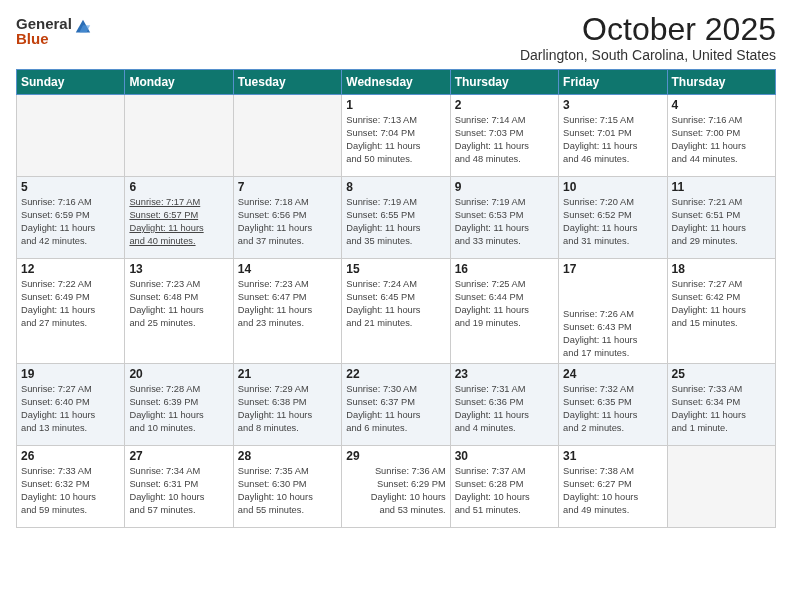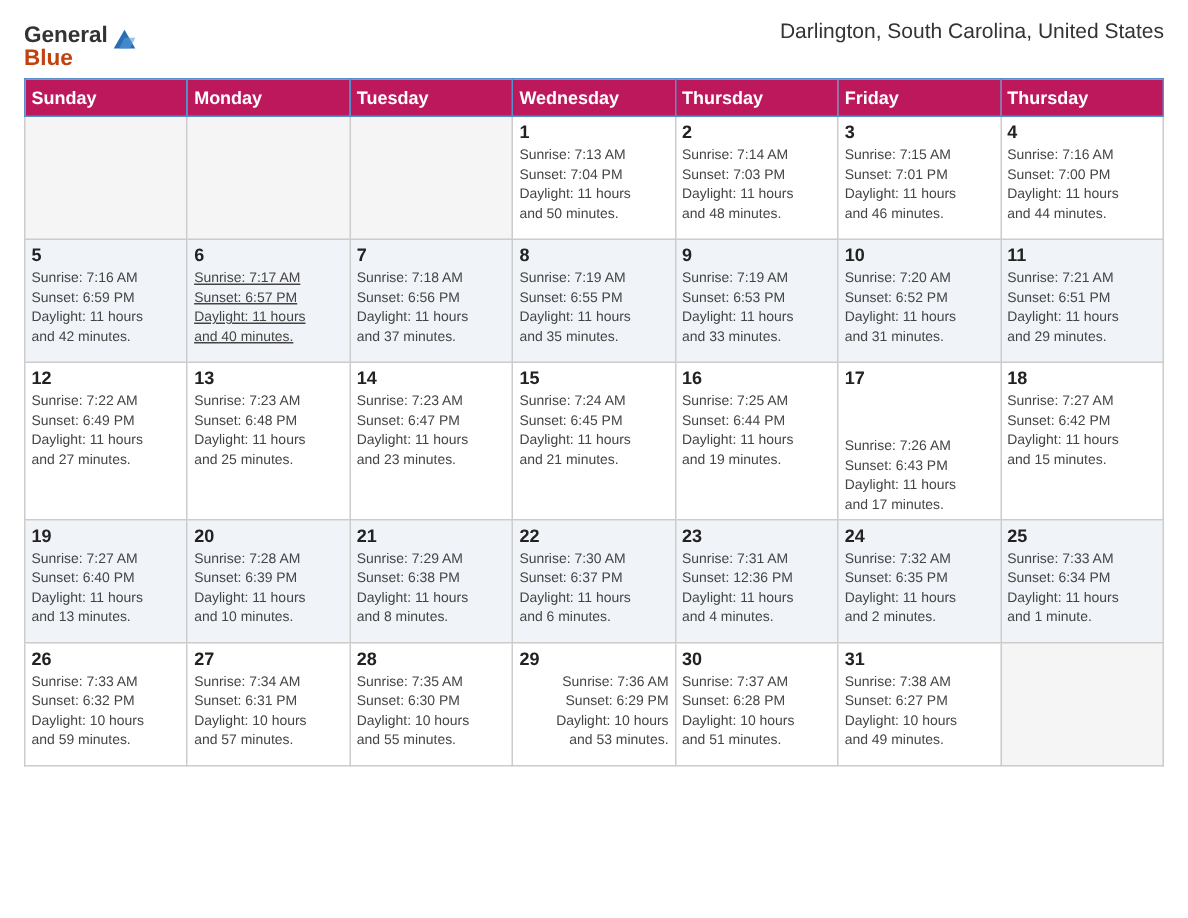--- a/index.html
+++ b/index.html
@@ -53,21 +53,21 @@
       color: #333;
     }
     .calendar {
       flex: 1;
       border: 1px solid #ccc;
       border-collapse: collapse;
       width: 100%;
       table-layout: fixed;
     }
     .calendar thead tr th {
-      background: #be185d;
+      background: #0f766e;
       color: #fff;
       font-size: 12px;
       font-weight: bold;
       padding: 5px 4px;
       text-align: left;
       border: 1px solid #5590cc;
     }
     .calendar tbody tr td {
       border: 1px solid #ccc;
       vertical-align: top;
@@ -110,20 +110,21 @@
       <div class="logo-text">
         <span style="font-size:15px;font-weight:bold;color:#333;">General</span>
         <span style="font-size:15px;font-weight:bold;color:#c2410c;">Blue</span>
       </div>
       <svg class="logo-icon" viewBox="0 0 20 20" xmlns="http://www.w3.org/2000/svg">
         <polygon points="2,16 10,2 18,16" fill="#2a6db5"></polygon>
         <polygon points="6,16 14,16 18,8 10,8" fill="#5599dd" opacity="0.6"></polygon>
       </svg>
     </div>
     <div class="title-block">
+      <div class="month-title">October 2025</div>
       <div class="location">Darlington, South Carolina, United States</div>
     </div>
   </div>
 
   <table class="calendar">
     <thead>
       <tr>
         <th>Sunday</th>
         <th>Monday</th>
         <th>Tuesday</th>
@@ -294,21 +295,21 @@
           <td>
             <span class="day-number">22</span>
             <div class="day-info" style="white-space: pre-line;">Sunrise: 7:30 AM
 Sunset: 6:37 PM
 Daylight: 11 hours
 and 6 minutes.</div>
           </td>
           <td>
             <span class="day-number">23</span>
             <div class="day-info" style="white-space: pre-line;">Sunrise: 7:31 AM
-Sunset: 12:36 PM
+Sunset: 6:36 PM
 Daylight: 11 hours
 and 4 minutes.</div>
           </td>
           <td>
             <span class="day-number">24</span>
             <div class="day-info" style="white-space: pre-line;">Sunrise: 7:32 AM
 Sunset: 6:35 PM
 Daylight: 11 hours
 and 2 minutes.</div>
           </td>

